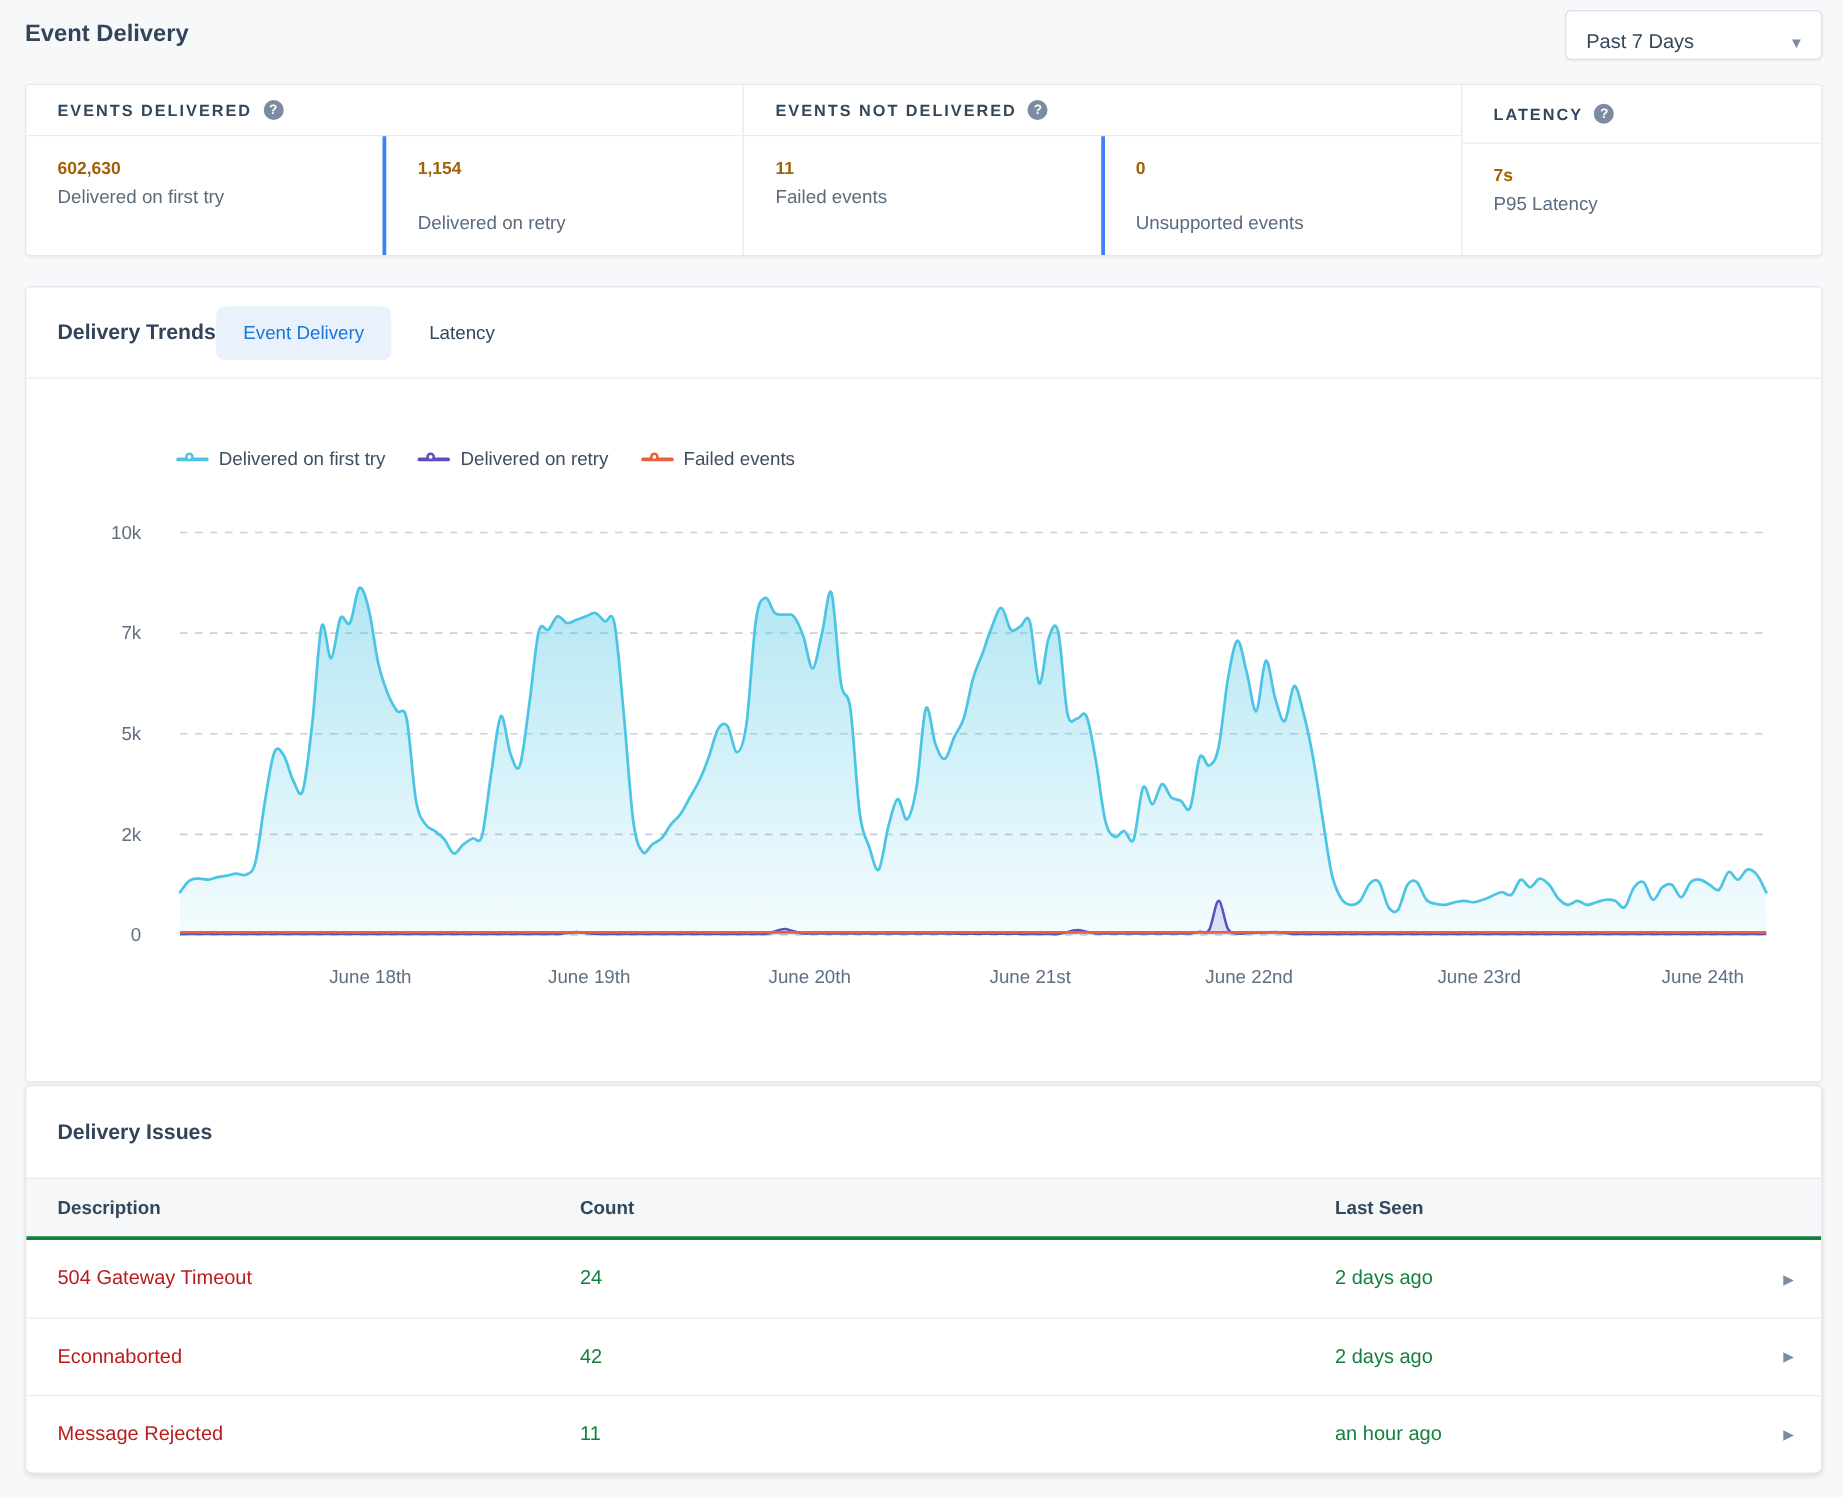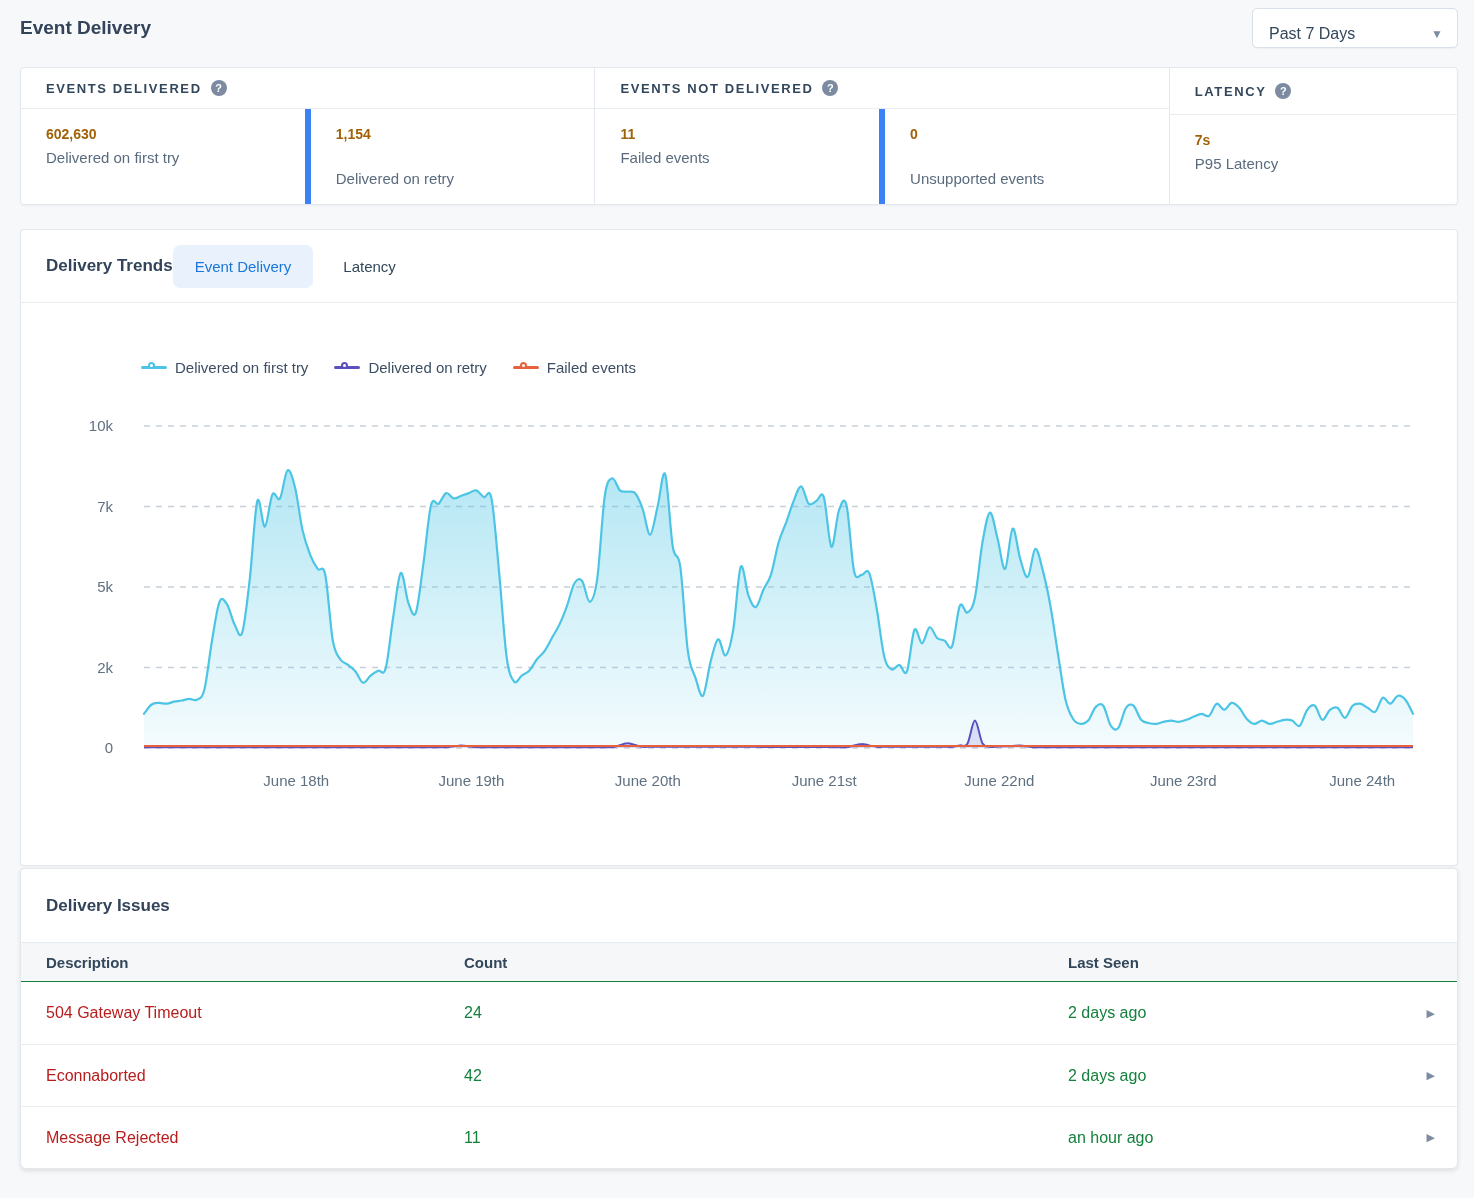--- a/index.html
+++ b/index.html
@@ -16,21 +16,21 @@
   .card { background:#fff; border:1px solid #e3e8ee; border-radius:4px; box-shadow:0 1px 2px rgba(40,50,60,0.05); }
   .stats-card { margin-top:19px; display:flex; height:138px; }
   .stats-section { display:flex; flex-direction:column; border-right:1px solid #e3e8ee; }
   .stats-section:last-child { border-right:none; }
   .s1 { width:40%; } .s2 { width:40%; } .s3 { width:20%; }
   .stats-header { height:47px; display:flex; align-items:center; gap:9px; padding:0 25px; border-bottom:1px solid #e8edf2; }
   .stats-label { font-size:13px; font-weight:700; letter-spacing:1.6px; color:#33475b; }
   .help-icon { width:16px; height:16px; border-radius:50%; background:#7c8ba1; color:#fff; font-size:11px; font-weight:700; display:flex; align-items:center; justify-content:center; cursor:pointer; }
   .metrics-row { flex:1; display:flex; }
   .metric { flex:1; padding:17px 25px; display:flex; flex-direction:column; justify-content:flex-start; gap:7px; }
-  .metric + .metric { border-left:6px solid #3b82f6;gap:28px; }
+  .metric + .metric { border-left:3px solid #3b82f6;gap:28px; }
   .metric-value { font-size:14px; font-weight:700; color:#a16207; }
   .metric-label { font-size:15px; color:#5a6b7e; }
 
   
   .trends-card { margin-top:24px; }
   .trends-header { height:73px; display:flex; align-items:center; justify-content:flex-start; padding:0 25px; border-bottom:1px solid #e8edf2; }
   .card-title { font-size:17px; font-weight:700; color:#32435a; }
   .tabs { display:flex; align-items:center; gap:8px; }
   .tab { font-size:15px; padding:13px 22px; border-radius:7px; cursor:pointer; color:#33475b; }
   .tab.active { background:#e9f2fc; color:#1976d8; }
@@ -42,21 +42,21 @@
   .m-dot { position:absolute; left:7px; top:-1px; width:7px; height:7px; border:2.5px solid currentColor; border-radius:50%; background:#fff; }
   .legend-label { font-size:15px; color:#3d4e63; }
   .chart-svg { position:absolute; inset:0; }
   .chart-svg text { font-family:"Liberation Sans", sans-serif; fill:#5f7081; font-size:15px; }
 
   
   .issues-card { margin-top:2px; border-radius:4px 4px 6px 6px; box-shadow:0 2px 4px rgba(40,50,60,0.12); overflow:hidden; }
   .issues-title-row { height:73px; display:flex; align-items:center; padding:0 25px; }
   .issues-table { width:100%; }
   .t-row { display:grid; grid-template-columns:418px 604px 1fr 56px; align-items:center; padding-left:25px; }
-  .t-head { height:40px; background:#f5f7f9; border-top:1px solid #e6ebef; border-bottom:1px solid #15803d; }
+  .t-head { height:50px; background:#f5f7f9; border-top:1px solid #e6ebef; border-bottom:3px solid #15803d; }
   .t-head .t-cell { font-size:15px; font-weight:700; color:#33475b; }
   .t-body-row { height:62px; cursor:pointer; }
   .t-body-row + .t-body-row { border-top:1px solid #e9edf1; }
   .t-cell { font-size:16px; color:#15803d; }
   .t-link { color:#b91c1c; cursor:pointer; }
   .t-chevron { color:#7d8da1; font-size:11px; text-align:right; padding-right:22px; cursor:pointer; }
 </style>
 </head>
 <body>
 

